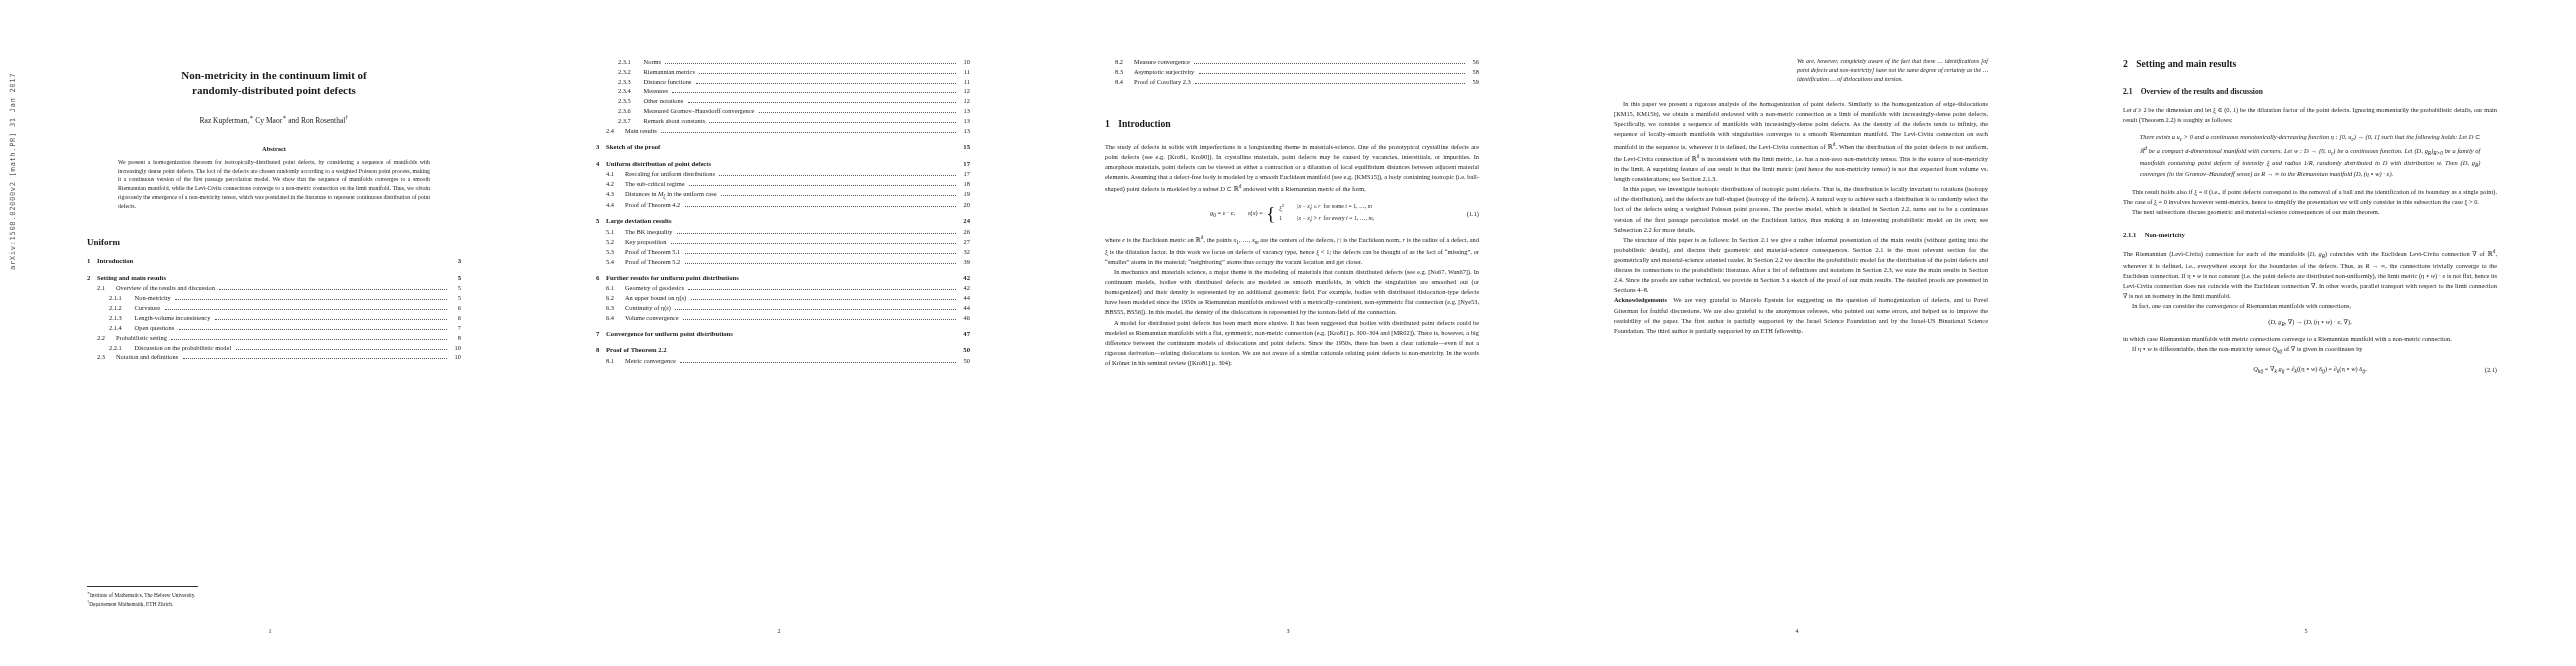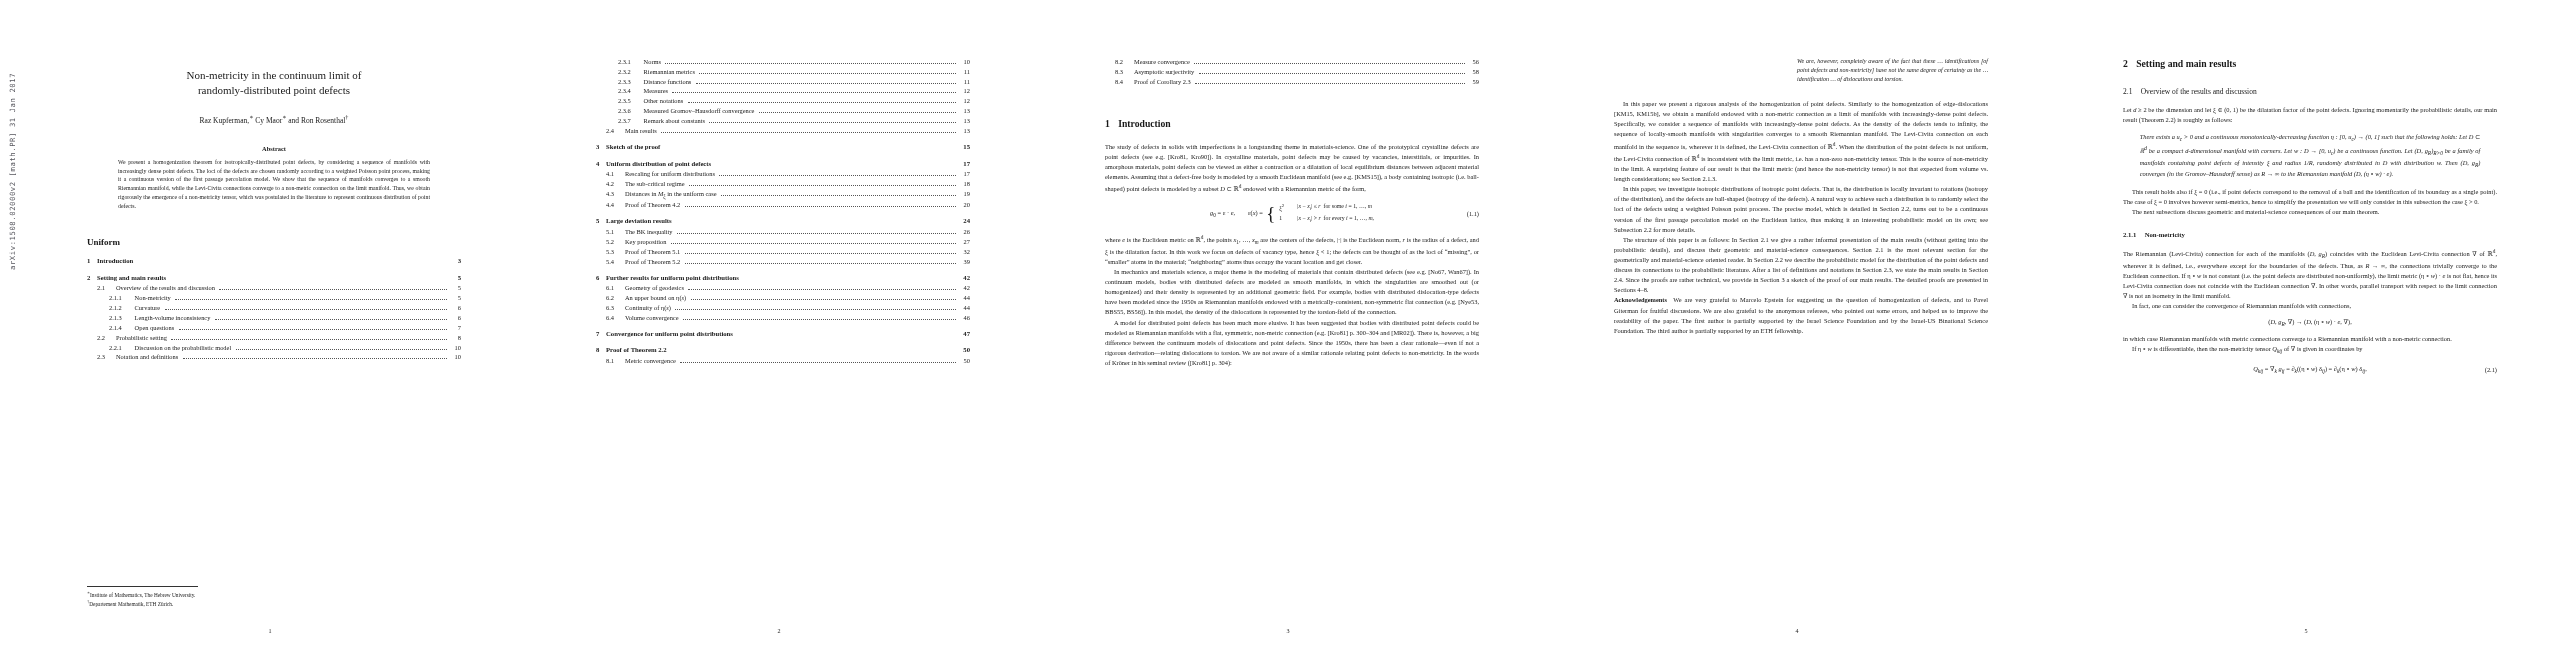--- a/index.html
+++ b/index.html
@@ -33,21 +33,21 @@
   
   .arxiv-stamp {
     position: absolute; left: -23px; top: 253px;
     transform: rotate(-90deg); transform-origin: 0 0;
     white-space: nowrap;
     font-family: "DejaVu Sans Mono", monospace;
     font-size: 7.2px; letter-spacing: 0.6px; color: #55555c;
   }
   .title {
     max-width: 217px; margin: 51px auto 0;
-    text-align: center; font-size: 11px; font-weight: normal; line-height: 1.35;
+    text-align: center; font-size: 11px; font-weight: bold; line-height: 1.35;
   }
   .authors { margin-top: 15.6px; text-align: center; font-size: 7.5px; }
   .abstract { margin-top: 21px; }
   .abstract-head { text-align: center; font-weight: bold; font-size: 6.4px; margin-bottom: 5.6px; }
   .abstract-body { margin: 0 31px; font-size: 5.8px; line-height: 1.5; text-align: justify; }
   .contents-head { margin-top: 27px; font-size: 9px; font-weight: bold; }
   .toc { margin-top: 9px; font-size: 6.4px; }
   .toc-top { margin-top: 40px; }
   .toc-line { display: flex; align-items: baseline; line-height: 1.55; }
   .toc-line.lvl0 { font-weight: bold; margin-top: 6.1px; font-size: 6.7px; }
@@ -63,21 +63,21 @@
   .toc-page { flex: none; min-width: 10px; text-align: right; }
   .footnotes { position: absolute; bottom: 41px; left: 56px; right: 56px; font-size: 5.3px; line-height: 1.55; }
   .footnote-rule { width: 111px; border-top: 0.6px solid #333; margin-bottom: 2.8px; }
 
   
   .bodytext { font-size: 6.4px; line-height: 1.58; text-align: justify; }
   p.para { margin: 0; }
   p.ind { text-indent: 9px; }
   .sec-head { font-size: 9.7px; font-weight: bold; margin: 30px 0 10px; }
   .sec-head.first { margin-top: 39px; }
-  .sub-head { font-size: 7.5px; font-weight: normal; margin: 14.5px 0 7.8px; }
+  .sub-head { font-size: 7.5px; font-weight: bold; margin: 14.5px 0 7.8px; }
   .subsub-head { font-size: 6.7px; font-weight: bold; margin: 12.2px 0 6.7px; }
   .sec-num { margin-right: 8.3px; }
   .epigraph {
     margin: 40px 0 14.5px 183px;
     font-style: italic; font-size: 6px; line-height: 1.55; text-align: justify;
   }
   .ack { margin-top: 10px; }
   .thm-block { margin: 6.7px 16.7px 7.8px; font-style: italic; }
   .equation { position: relative; margin: 7.8px 0; }
   .eq-center { display: flex; justify-content: center; align-items: center; gap: 3.3px; padding: 0 19px; }

